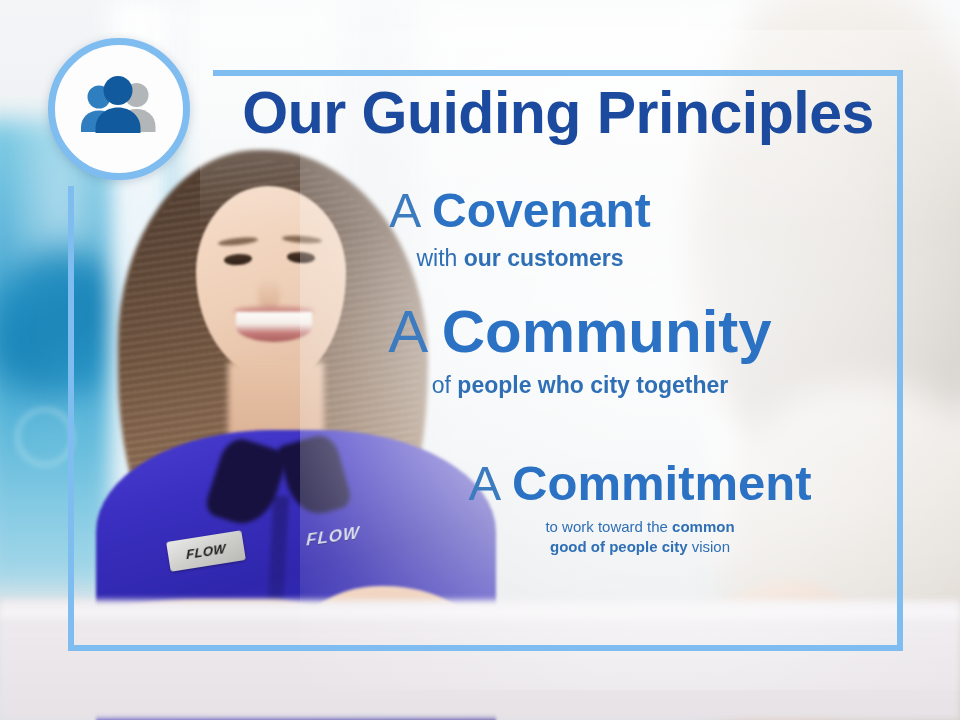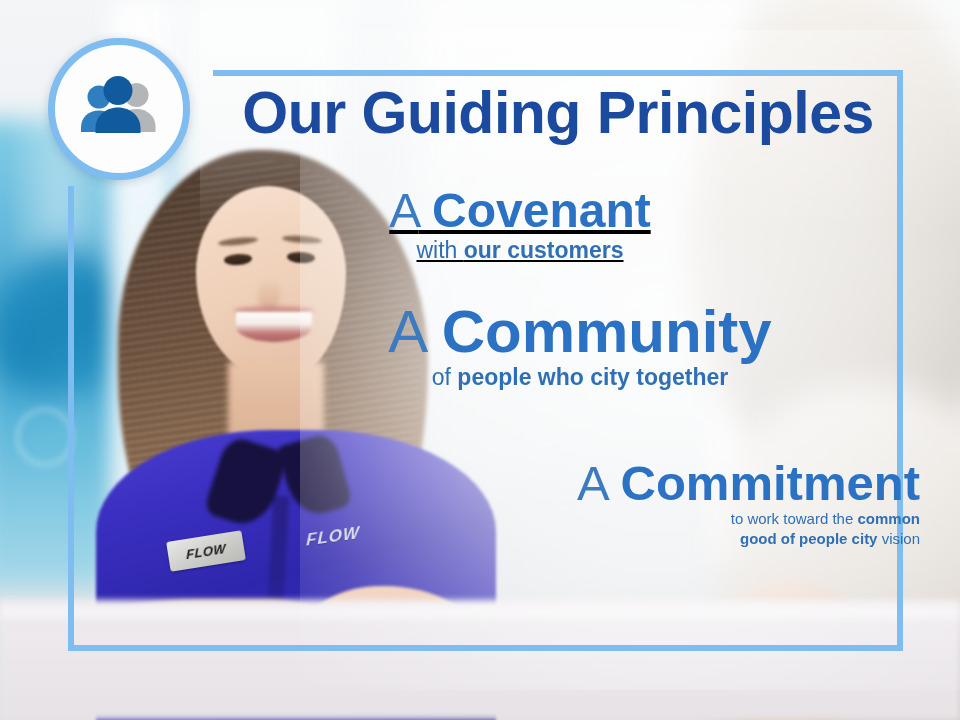--- a/index.html
+++ b/index.html
@@ -466,32 +466,33 @@
   }
   .head .word {
     font-weight: 700;
     color: var(--accent);
   }
 
   .sub {
     color: var(--sub);
     font-weight: 400;
     line-height: 1.28;
+    margin-top: 8px;
   }
   .sub b { font-weight: 700; }
 
-  #block-covenant   { left: 240px; top: 186px;  width: 560px; text-decoration: underline; }
+  #block-covenant   { left: 240px; top: 186px;  width: 560px; }
   #block-covenant   .head { font-size: 48px; }
   #block-covenant   .sub  { font-size: 23px; }
 
   #block-community  { left: 300px; top: 300px;  width: 560px; }
   #block-community  .head { font-size: 60px; }
   #block-community  .sub  { font-size: 23px; }
 
-  #block-commitment { left: 360px; top: 458px;  width: 560px; text-align: right; }
+  #block-commitment { left: 360px; top: 458px;  width: 560px; }
   #block-commitment .head { font-size: 49px; }
   #block-commitment .sub  { font-size: 15px; }
 
   :root {}
 </style>
 </head>
 <body>
 
 <div id="poster" style="--navy:#1B4A9E; --accent:#2B72C4; --mid:#3C7BBF; --sub:#2F6FB5; --frame:#7FBCF0;">
 

